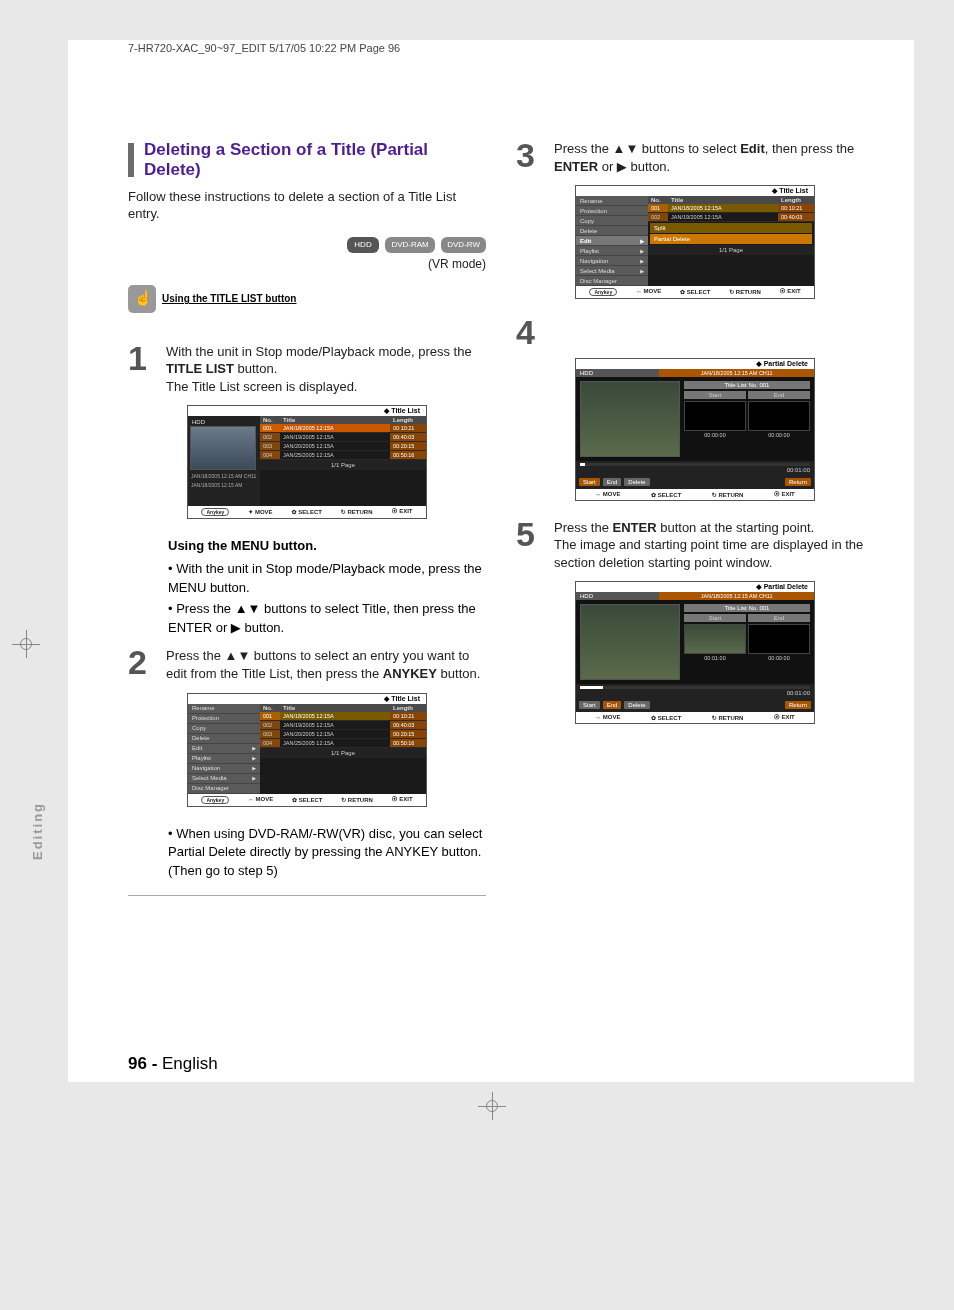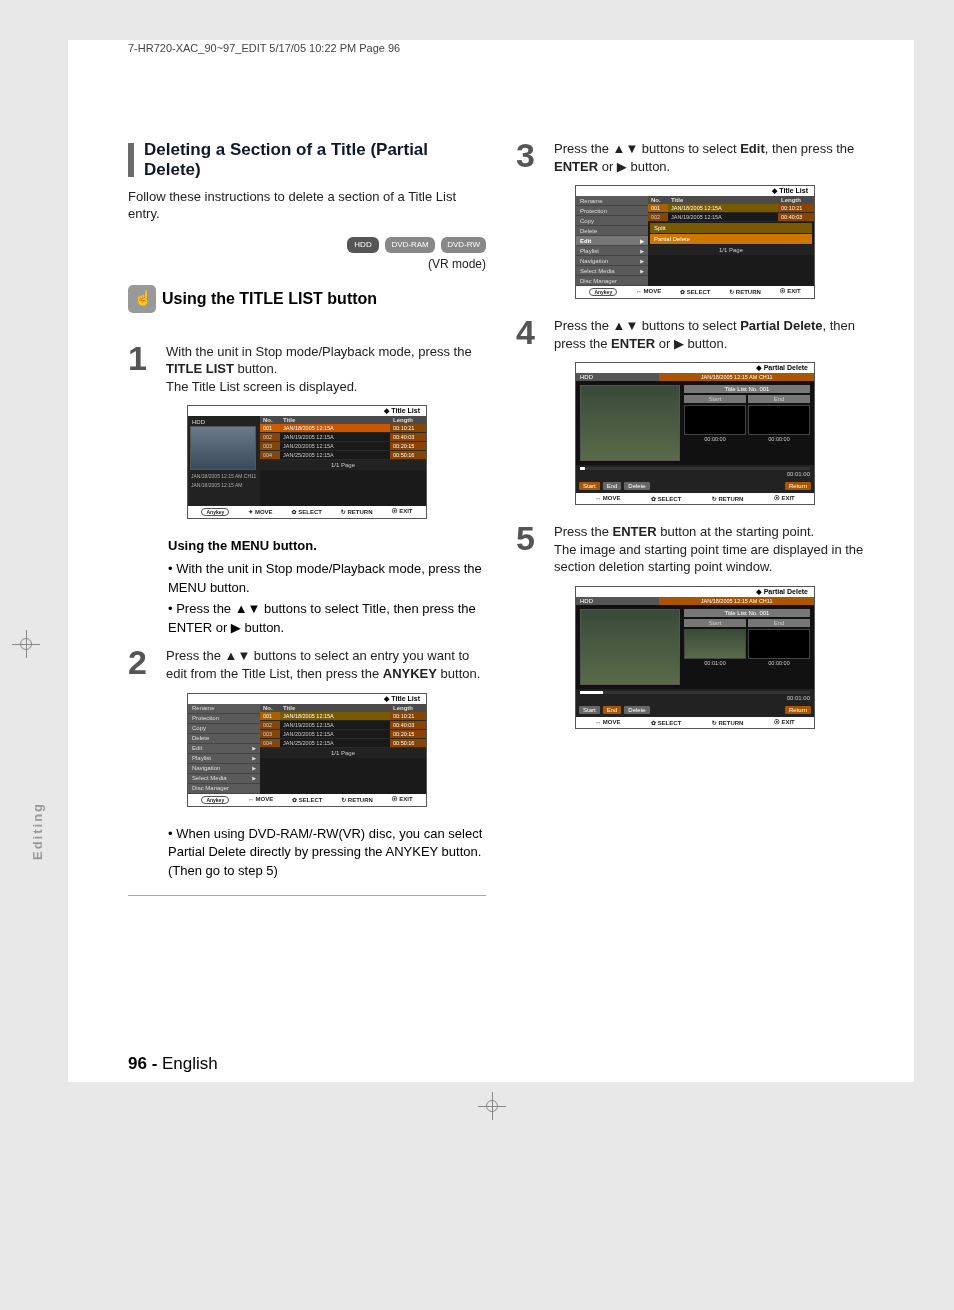--- a/index.html
+++ b/index.html
@@ -43,21 +43,21 @@
   .section-bar {
     width: 6px;
     height: 34px;
     background: #6b6b6b;
     flex-shrink: 0;
     margin-top: 3px;
   }
   .section-title h2 {
     font-size: 17px;
     font-weight: bold;
-    color: #0f172a;
+    color: #4c1d95;
     line-height: 1.2;
   }
   .intro-text {
     font-size: 13px;
     color: #222;
     margin-bottom: 10px;
     line-height: 1.3;
   }
   .disc-badges {
     text-align: right;
@@ -98,22 +98,23 @@
   }
   .icon-box::after {
     content: "☝";
     color: #fff;
     position: absolute;
     left: 6px;
     top: 4px;
     font-size: 15px;
   }
   .sub-heading {
-    font-size: 16px;
+    font-size: 10px;
     font-weight: bold;
+    text-decoration: underline;
   }
   .step {
     display: flex;
     gap: 10px;
     margin-bottom: 10px;
   }
   .step-num {
     font-size: 34px;
     font-weight: bold;
     color: #555;
@@ -634,23 +635,20 @@
           <span class="anykey">Anykey</span>
           <span>↔ <span>MOVE</span></span>
           <span>✿ <span>SELECT</span></span>
           <span>↻ <span>RETURN</span></span>
           <span>⦿ <span>EXIT</span></span>
         </div>
       </div>
 
       <div class="step">
         <div class="step-num">4</div>
-        <div class="step-text">
-          <span>Press the ▲▼ buttons to select </span><span class="b">Partial Delete</span><span>, then press the </span><span class="b">ENTER</span><span> or ▶ button.</span>
-        </div>
       </div>
 
       <div class="pd-shot">
         <div class="pd-title">Partial Delete</div>
         <div style="display:flex;background:#555;font-size:6px;color:#fff;">
           <div style="flex:1;padding:1px 4px;">HDD</div>
           <div class="pd-orange" style="margin:0;flex:2">JAN/18/2005 12:15 AM CH11</div>
         </div>
         <div class="pd-body">
           <div class="pd-preview"></div>

